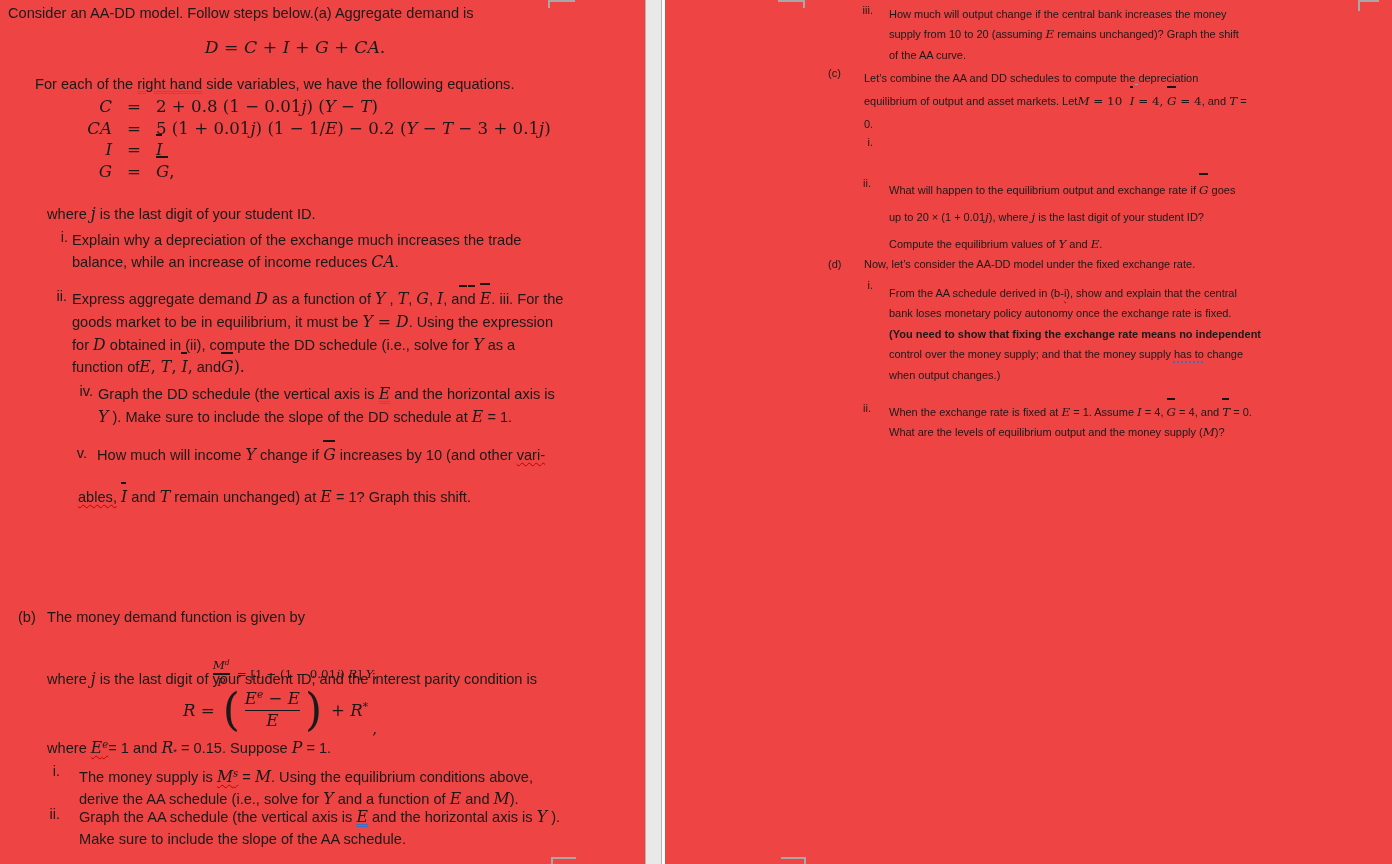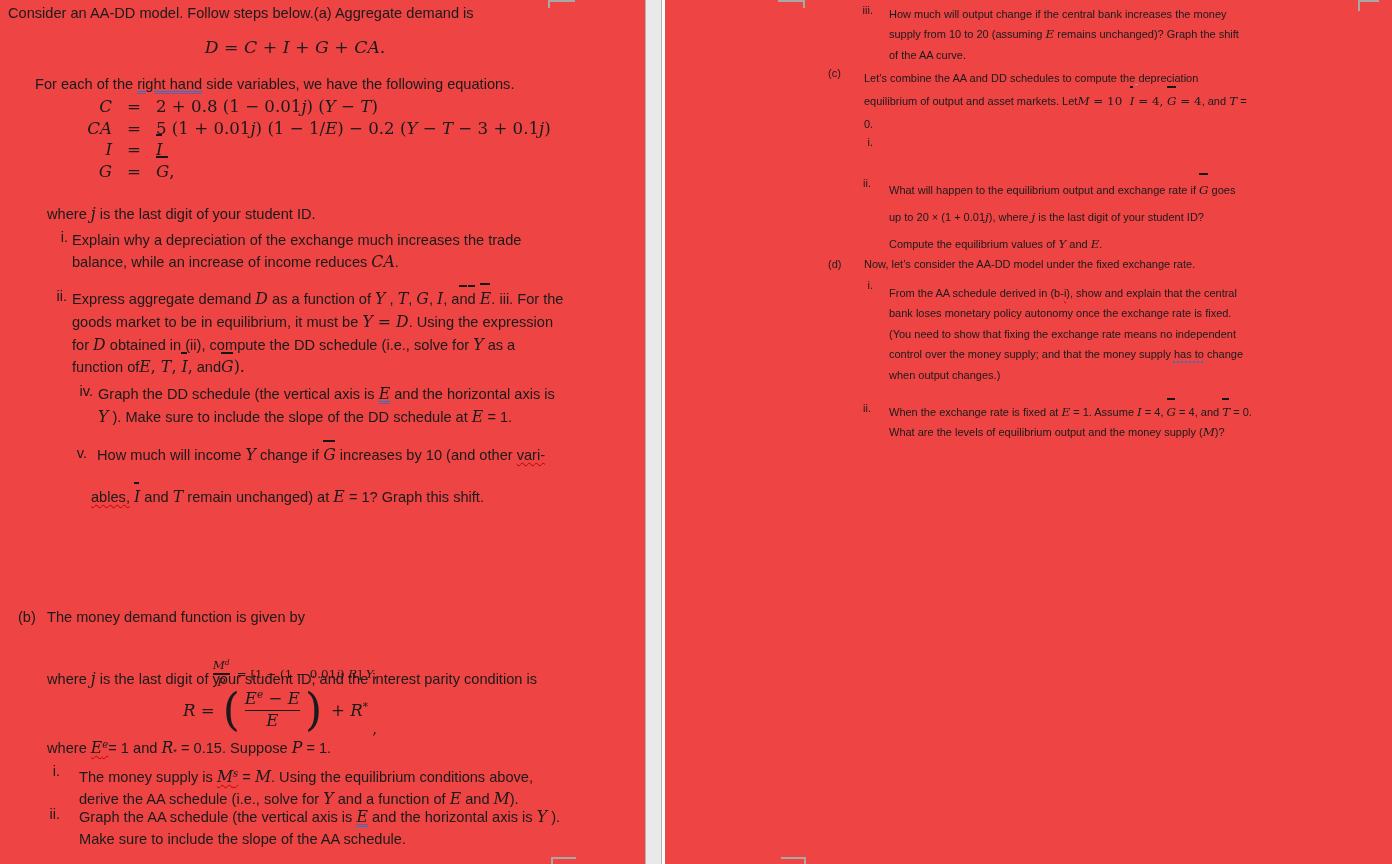--- a/index.html
+++ b/index.html
@@ -84,21 +84,21 @@
   </div>
 
   <div class="abs lblbox" style="top:383px;left:68px;width:25px;">iv.</div>
   <div class="abs" style="top:383px;left:98px;line-height:21.5px;">
     <div class="line rich">Graph the DD schedule (the vertical axis is <span class="bdbl"><span class="math"><span class="mi">E</span></span></span> and the horizontal axis is</div>
     <div class="line rich"><span class="math"><span class="mi">Y</span></span> ). Make sure to include the slope of the DD schedule at <span class="math"><span class="mi">E</span></span> = 1.</div>
   </div>
 
   <div class="abs lblbox" style="top:445px;left:62px;width:25px;">v.</div>
   <div class="abs line rich" style="top:445px;left:97px;">How much will income <span class="math"><span class="mi">Y</span></span> change if <span class="math"><span class="mi ovl">G</span></span> increases by 10 (and other <span class="rsq">vari-</span></div>
-  <div class="abs line rich" style="top:487px;left:78px;margin-left:13px;"><span class="rsq">ables,</span> <span class="math"><span class="mi ovl">I</span></span> and <span class="math"><span class="mi">T</span></span> remain unchanged) at <span class="math"><span class="mi">E</span></span> = 1? Graph this shift.</div>
+  <div class="abs line rich" style="top:487px;left:78px;"><span class="rsq">ables,</span> <span class="math"><span class="mi ovl">I</span></span> and <span class="math"><span class="mi">T</span></span> remain unchanged) at <span class="math"><span class="mi">E</span></span> = 1? Graph this shift.</div>
 
   <div class="abs" style="top:609px;left:18px;">(b)</div>
   <div class="abs line" style="top:609px;left:47px;">The money demand function is given by</div>
 
   <div class="abs eqline" style="top:654px;left:0;width:590px;height:40px;gap:7px;font-size:11px;">
     <span class="frac">
       <span class="math rich"><span class="mi">M</span><span class="sup"><span class="mi">d</span></span></span>
       <span class="fbar"></span>
       <span class="math rich"><span class="mi">P</span></span>
     </span>
@@ -163,21 +163,21 @@
     <div class="line rich">Compute the equilibrium values of <span class="math"><span class="mi">Y</span></span> and <span class="math"><span class="mi">E</span></span>.</div>
   </div>
 
   <div class="abs" style="top:258px;left:163px;">(d)</div>
   <div class="abs line rich" style="top:258px;left:199px;">Now, let’s consider the AA-DD model under the fixed exchange rate.</div>
 
   <div class="abs lblbox" style="top:279px;left:182px;width:26px;">i.</div>
   <div class="abs" style="top:271px;left:224px;width:471px;line-height:20.4px;margin-top:12px;">
     <div class="jl rich" style="word-spacing: 0px;">From the AA schedule derived in (b-<span class="rsq">i</span>), show and explain that the central</div>
     <div class="jl rich" style="word-spacing: 0px;">bank loses monetary policy autonomy once the exchange rate is fixed.</div>
-    <div class="jl rich" style="word-spacing: 0px;">(You need to show that fixing the exchange rate means no independent</div>
+    <div class="jl rich" style="word-spacing: 0px; font-weight: bold;">(You need to show that fixing the exchange rate means no independent</div>
     <div class="jl rich" style="word-spacing: 0px;">control over the money supply; and that the money supply <span class="bdot">has to</span> change</div>
     <div class="line rich">when output changes.)</div>
   </div>
 
   <div class="abs lblbox" style="top:402px;left:180px;width:26px;">ii.</div>
   <div class="abs" style="top:402px;left:224px;width:471px;line-height:20.3px;">
     <div class="jl rich" style="word-spacing: 0px;">When the exchange rate is fixed at <span class="math"><span class="mi">E</span></span> = 1. Assume <span class="math"><span class="mi">I</span></span> = 4, <span class="math"><span class="mi ovl">G</span></span> = 4, and <span class="math"><span class="mi ovl">T</span></span> = 0.</div>
     <div class="line rich">What are the levels of equilibrium output and the money supply (<span class="math"><span class="mi">M</span></span>)?</div>
   </div>
 

